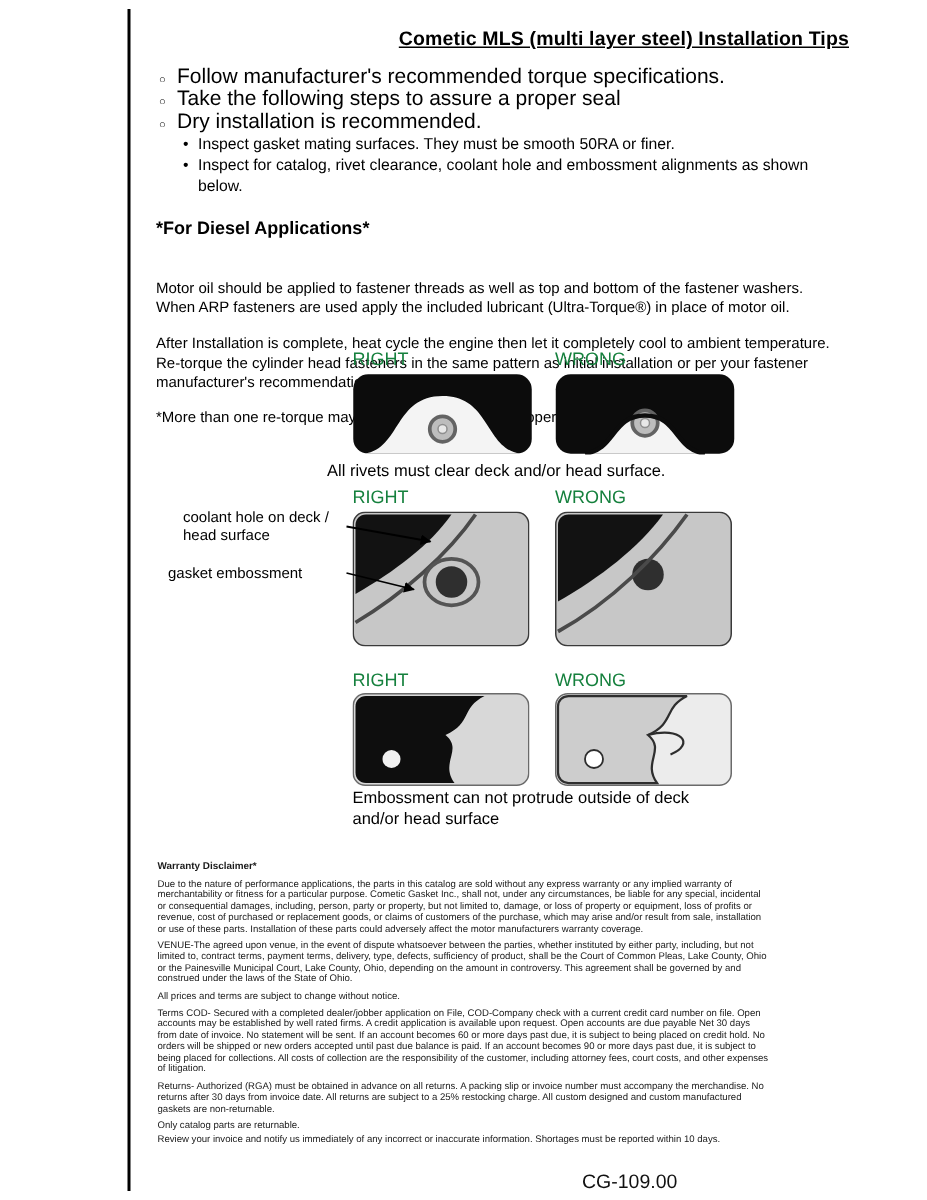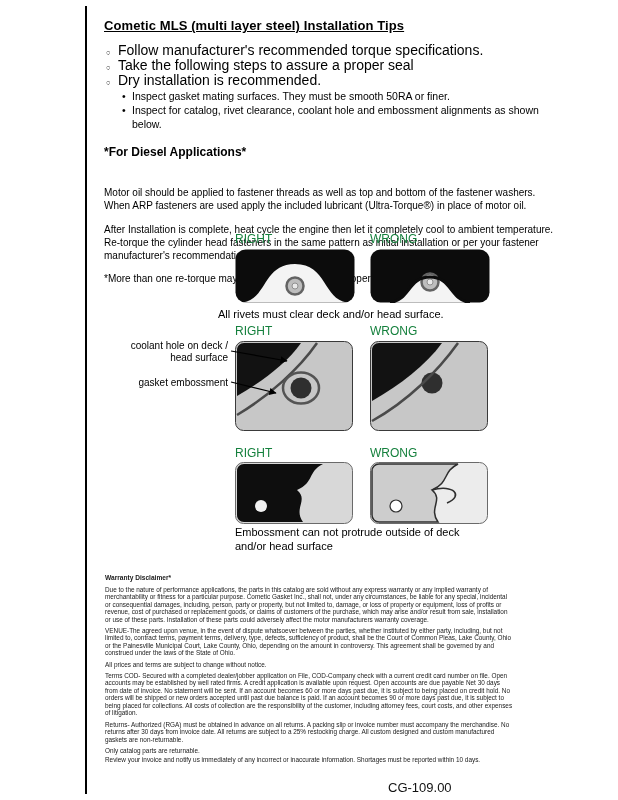--- a/index.html
+++ b/index.html
@@ -5,38 +5,38 @@
   * { margin:0; padding:0; box-sizing:border-box; }
   html,body { background:#e9e9e9; }
   body { font-family:"Liberation Sans", sans-serif; color:#000; }
   .page {
     position:relative; width:618px; height:800px; background:#ffffff;
     overflow:hidden; margin:0 auto;
   }
   .edge-line { position:absolute; left:85px; top:6px; bottom:6px; width:1.5px; background:#000; }
 
   .content { position:absolute; left:104px; top:18px; width:462px; }
-  .title { font-size:13px; font-weight:bold; text-decoration:underline; margin-bottom:10px; letter-spacing:0.1px; }
+  .title { font-size:13px; font-weight:bold; text-decoration:underline; margin-bottom:10px; letter-spacing:0.1px;text-align:right; }
 
   ul.tips { list-style:none; margin-left:2px; }
   ul.tips > li { font-size:14px; line-height:15px; padding-left:12px; position:relative; }
   ul.tips > li::before { content:"○"; position:absolute; left:0; top:2px; font-size:7.5px; }
   ul.subtips { list-style:none; margin:1px 0 1px 18px; }
   ul.subtips li { font-size:10.5px; line-height:14px; padding-left:10px; position:relative; }
   ul.subtips li::before { content:"•"; position:absolute; left:0; top:0; }
 
   .diesel-heading { font-size:12px; font-weight:bold; margin:14px 0 27px; }
   .para { font-size:10px; line-height:13px; margin-bottom:11px; width:460px; }
   .note { font-size:10px; margin-top:3px; }
 
   .diagrams { position:absolute; left:100px; top:230px; width:470px; height:330px; }
   .dg-label { position:absolute; width:120px; text-align:left; font-size:12px; color:#15803d; }
   .panel { position:absolute; line-height:0; }
   .caption { position:absolute; font-size:11px; line-height:13.5px; color:#000; }
-  .annotation { position:absolute; font-size:10px; line-height:12px; text-align:right; color:#000; }
+  .annotation { position:absolute; font-size:10px; line-height:12px; color:#000; }
   .arrows { position:absolute; left:0; top:0; pointer-events:none; }
 
   .legal { position:absolute; left:105px; top:574px; width:408px; font-size:6.4px; line-height:7.5px; color:#1a1a1a; }
   .legal-heading { font-weight:bold; font-size:6.6px; margin-bottom:4px; }
   .legal p { margin-bottom:3.8px; }
   .legal p.tight { margin-bottom:1.5px; }
 
   .footer-code { position:absolute; left:388px; top:780px; font-size:13px; color:#111; }
 </style>
 </head>

